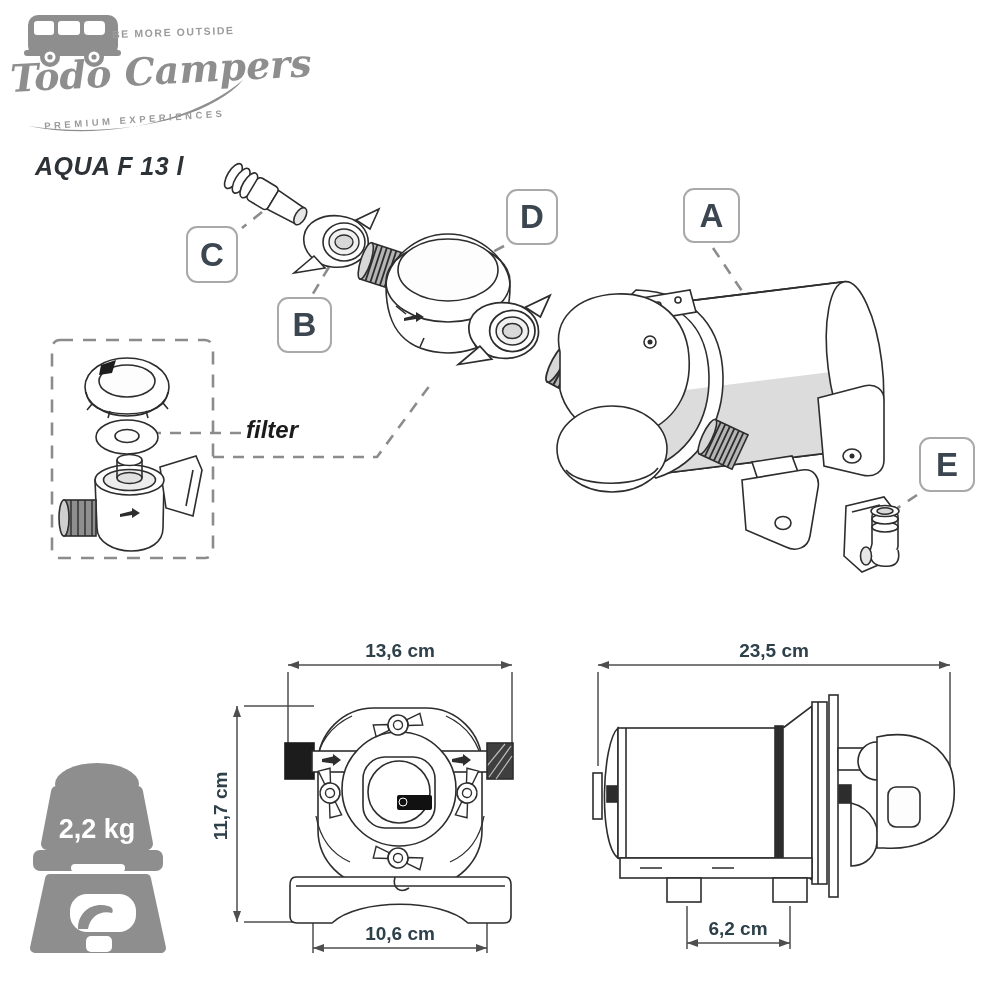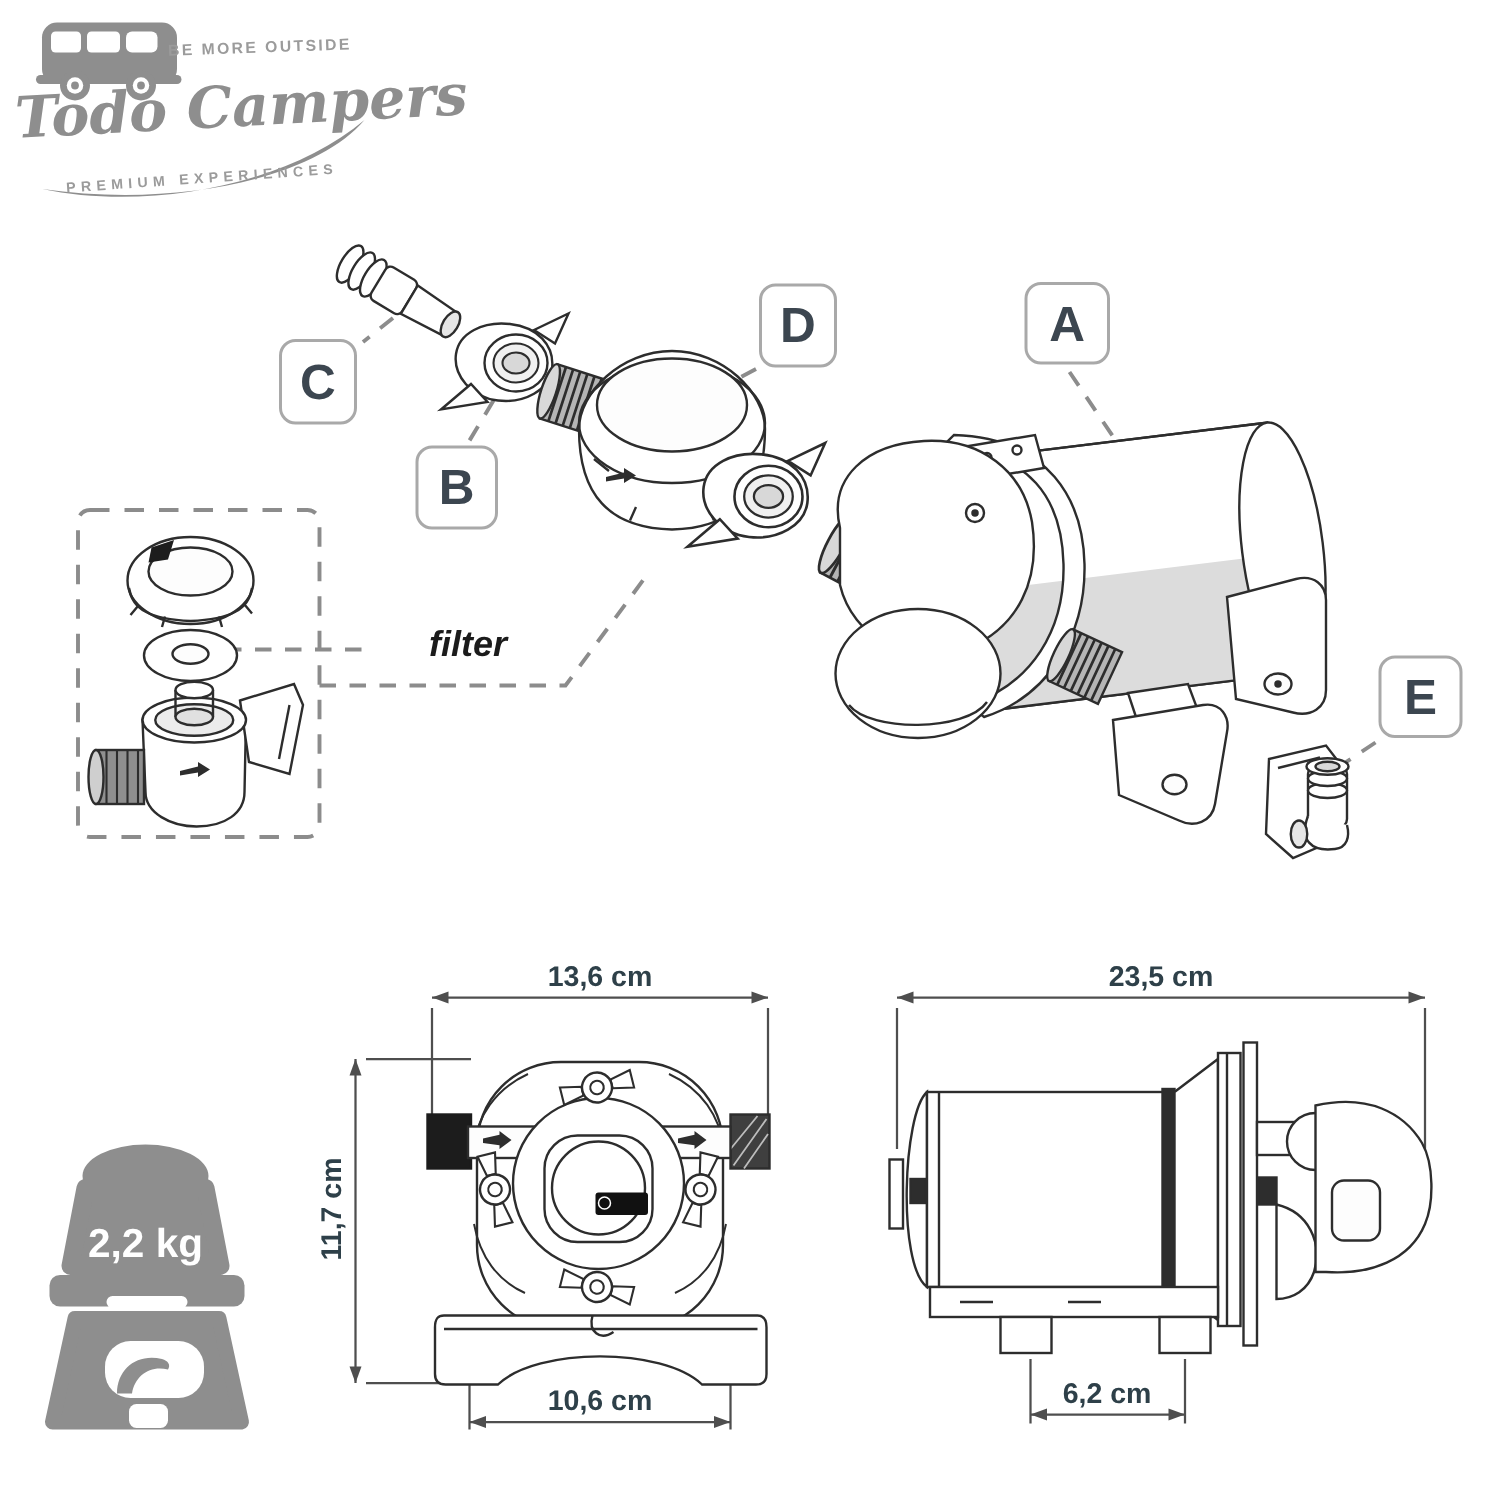--- a/index.html
+++ b/index.html
@@ -16,21 +16,21 @@
   .tag-bottom{position:absolute;left:44px;top:114px;font-weight:700;font-size:9.5px;
               letter-spacing:3.5px;color:#9b9b9b;transform:rotate(-4deg);white-space:nowrap;}
   
   .title{position:absolute;left:35px;top:152px;font-style:italic;font-weight:700;
          font-size:25px;color:#2d3237;letter-spacing:0.5px;white-space:nowrap;}
   
   .plabel{position:absolute;border:2.5px solid #a9a9a9;border-radius:11px;background:#fff;
           display:flex;align-items:center;justify-content:center;font-weight:700;
           font-size:33px;color:#3c4650;box-sizing:border-box;}
   .filter-label{position:absolute;left:246px;top:416px;font-style:italic;font-weight:700;
-                font-size:24px;color:#1b1b1b;white-space:nowrap;margin-left:40px;}
+                font-size:24px;color:#1b1b1b;white-space:nowrap;}
   
   .dimtext{font-family:"Liberation Sans",sans-serif;font-weight:700;font-size:19px;fill:#2e4049;}
   .wtext{font-family:"Liberation Sans",sans-serif;font-weight:700;font-size:27px;fill:#ffffff;}
 </style>
 </head>
 <body>
 
 <div class="canvas">
 
   <svg style="left:0;top:0" width="260" height="150" viewBox="0 0 260 150">
@@ -46,20 +46,21 @@
       <circle cx="94" cy="57" r="10"></circle>
         <circle cx="94" cy="57" r="5.5" fill="#fff"></circle>
         <circle cx="94" cy="57" r="2.6"></circle>
     </g>
     <path d="M28,126 C100,141 192,123 243,80 C210,119 118,139 28,126 Z" fill="#8e8e8e"></path>
   </svg>
   <div class="tag-top">BE MORE OUTSIDE</div>
   <div class="brand-name">Todo Campers</div>
   <div class="tag-bottom">PREMIUM EXPERIENCES</div>
 
+  <div class="title">AQUA F 13 l</div>
 
   <svg style="left:0;top:150px" width="1000" height="470" viewBox="0 150 1000 470" xmlns="http://www.w3.org/2000/svg" xmlns:xlink="http://www.w3.org/1999/xlink">
     <defs>
       <g id="wingnut">
         <path d="M-36,-6 C-34,-20 -18,-28 0,-26 C18,-24 30,-12 28,4 C26,18 10,27 -8,25 C-26,23 -38,8 -36,-6 Z" fill="#fff" stroke="#2d2d2d" stroke-width="1.6"></path>
         <polygon points="-26,14 -46,31 -15,26" fill="#fff" stroke="#2d2d2d" stroke-width="1.6"></polygon>
         <polygon points="16,-22 39,-33 30,-13" fill="#fff" stroke="#2d2d2d" stroke-width="1.6"></polygon>
         <ellipse cx="4" cy="0" rx="21" ry="19" fill="#fff" stroke="#2d2d2d" stroke-width="1.6"></ellipse>
         <ellipse cx="4" cy="0" rx="15" ry="13" fill="#f0f0f0" stroke="#2d2d2d" stroke-width="1.4"></ellipse>
         <ellipse cx="4" cy="0" rx="9" ry="7" fill="#d8d8d8" stroke="#2d2d2d" stroke-width="1.4"></ellipse>

